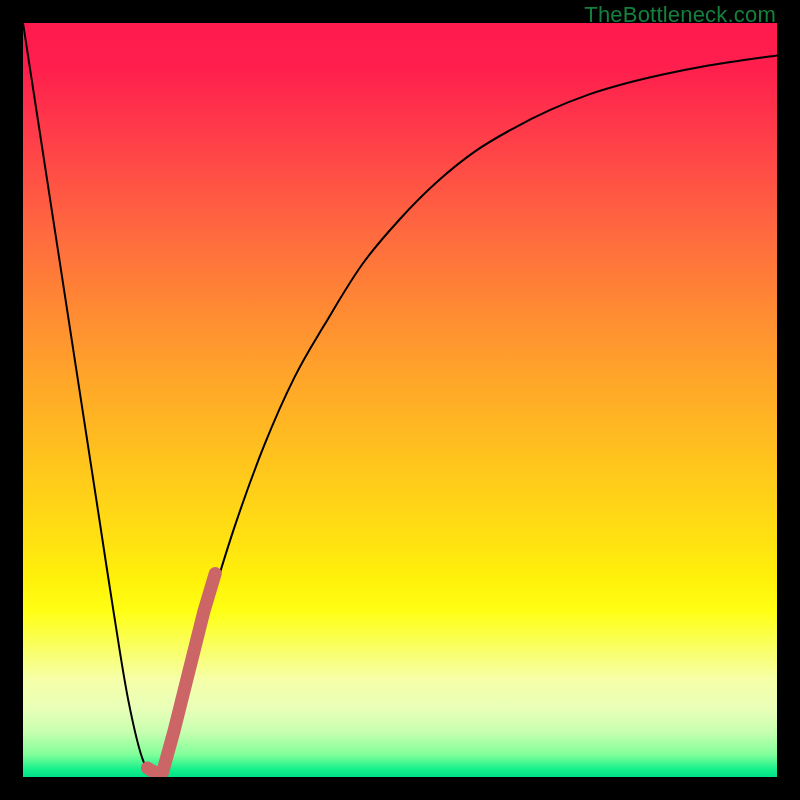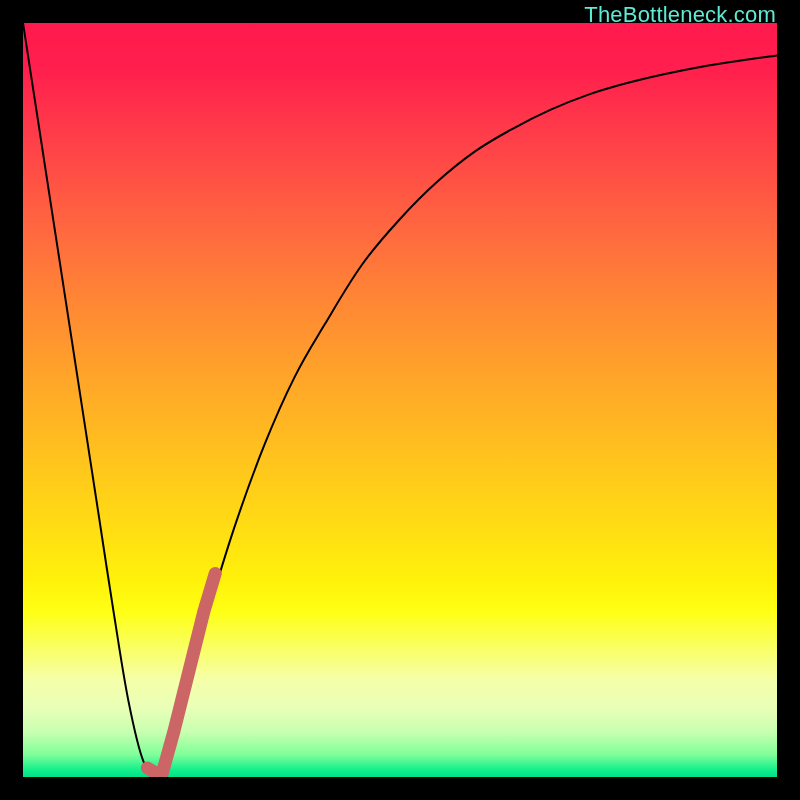--- a/index.html
+++ b/index.html
@@ -54,21 +54,21 @@
     width: 100%;
     height: 100%;
   }
   .watermark {
     position: absolute;
     top: 2px;
     right: 24px;
     font-family: Arial, Helvetica, sans-serif;
     font-size: 22px;
     font-weight: 400;
-    color: #5eead4;
+    color: #15803d;
     letter-spacing: 0.2px;
     user-select: none;
   }
 </style>
 </head>
 <body>
 
 <div class="frame">
   <div class="plot-area">
     <div class="gradient-bg"></div>

